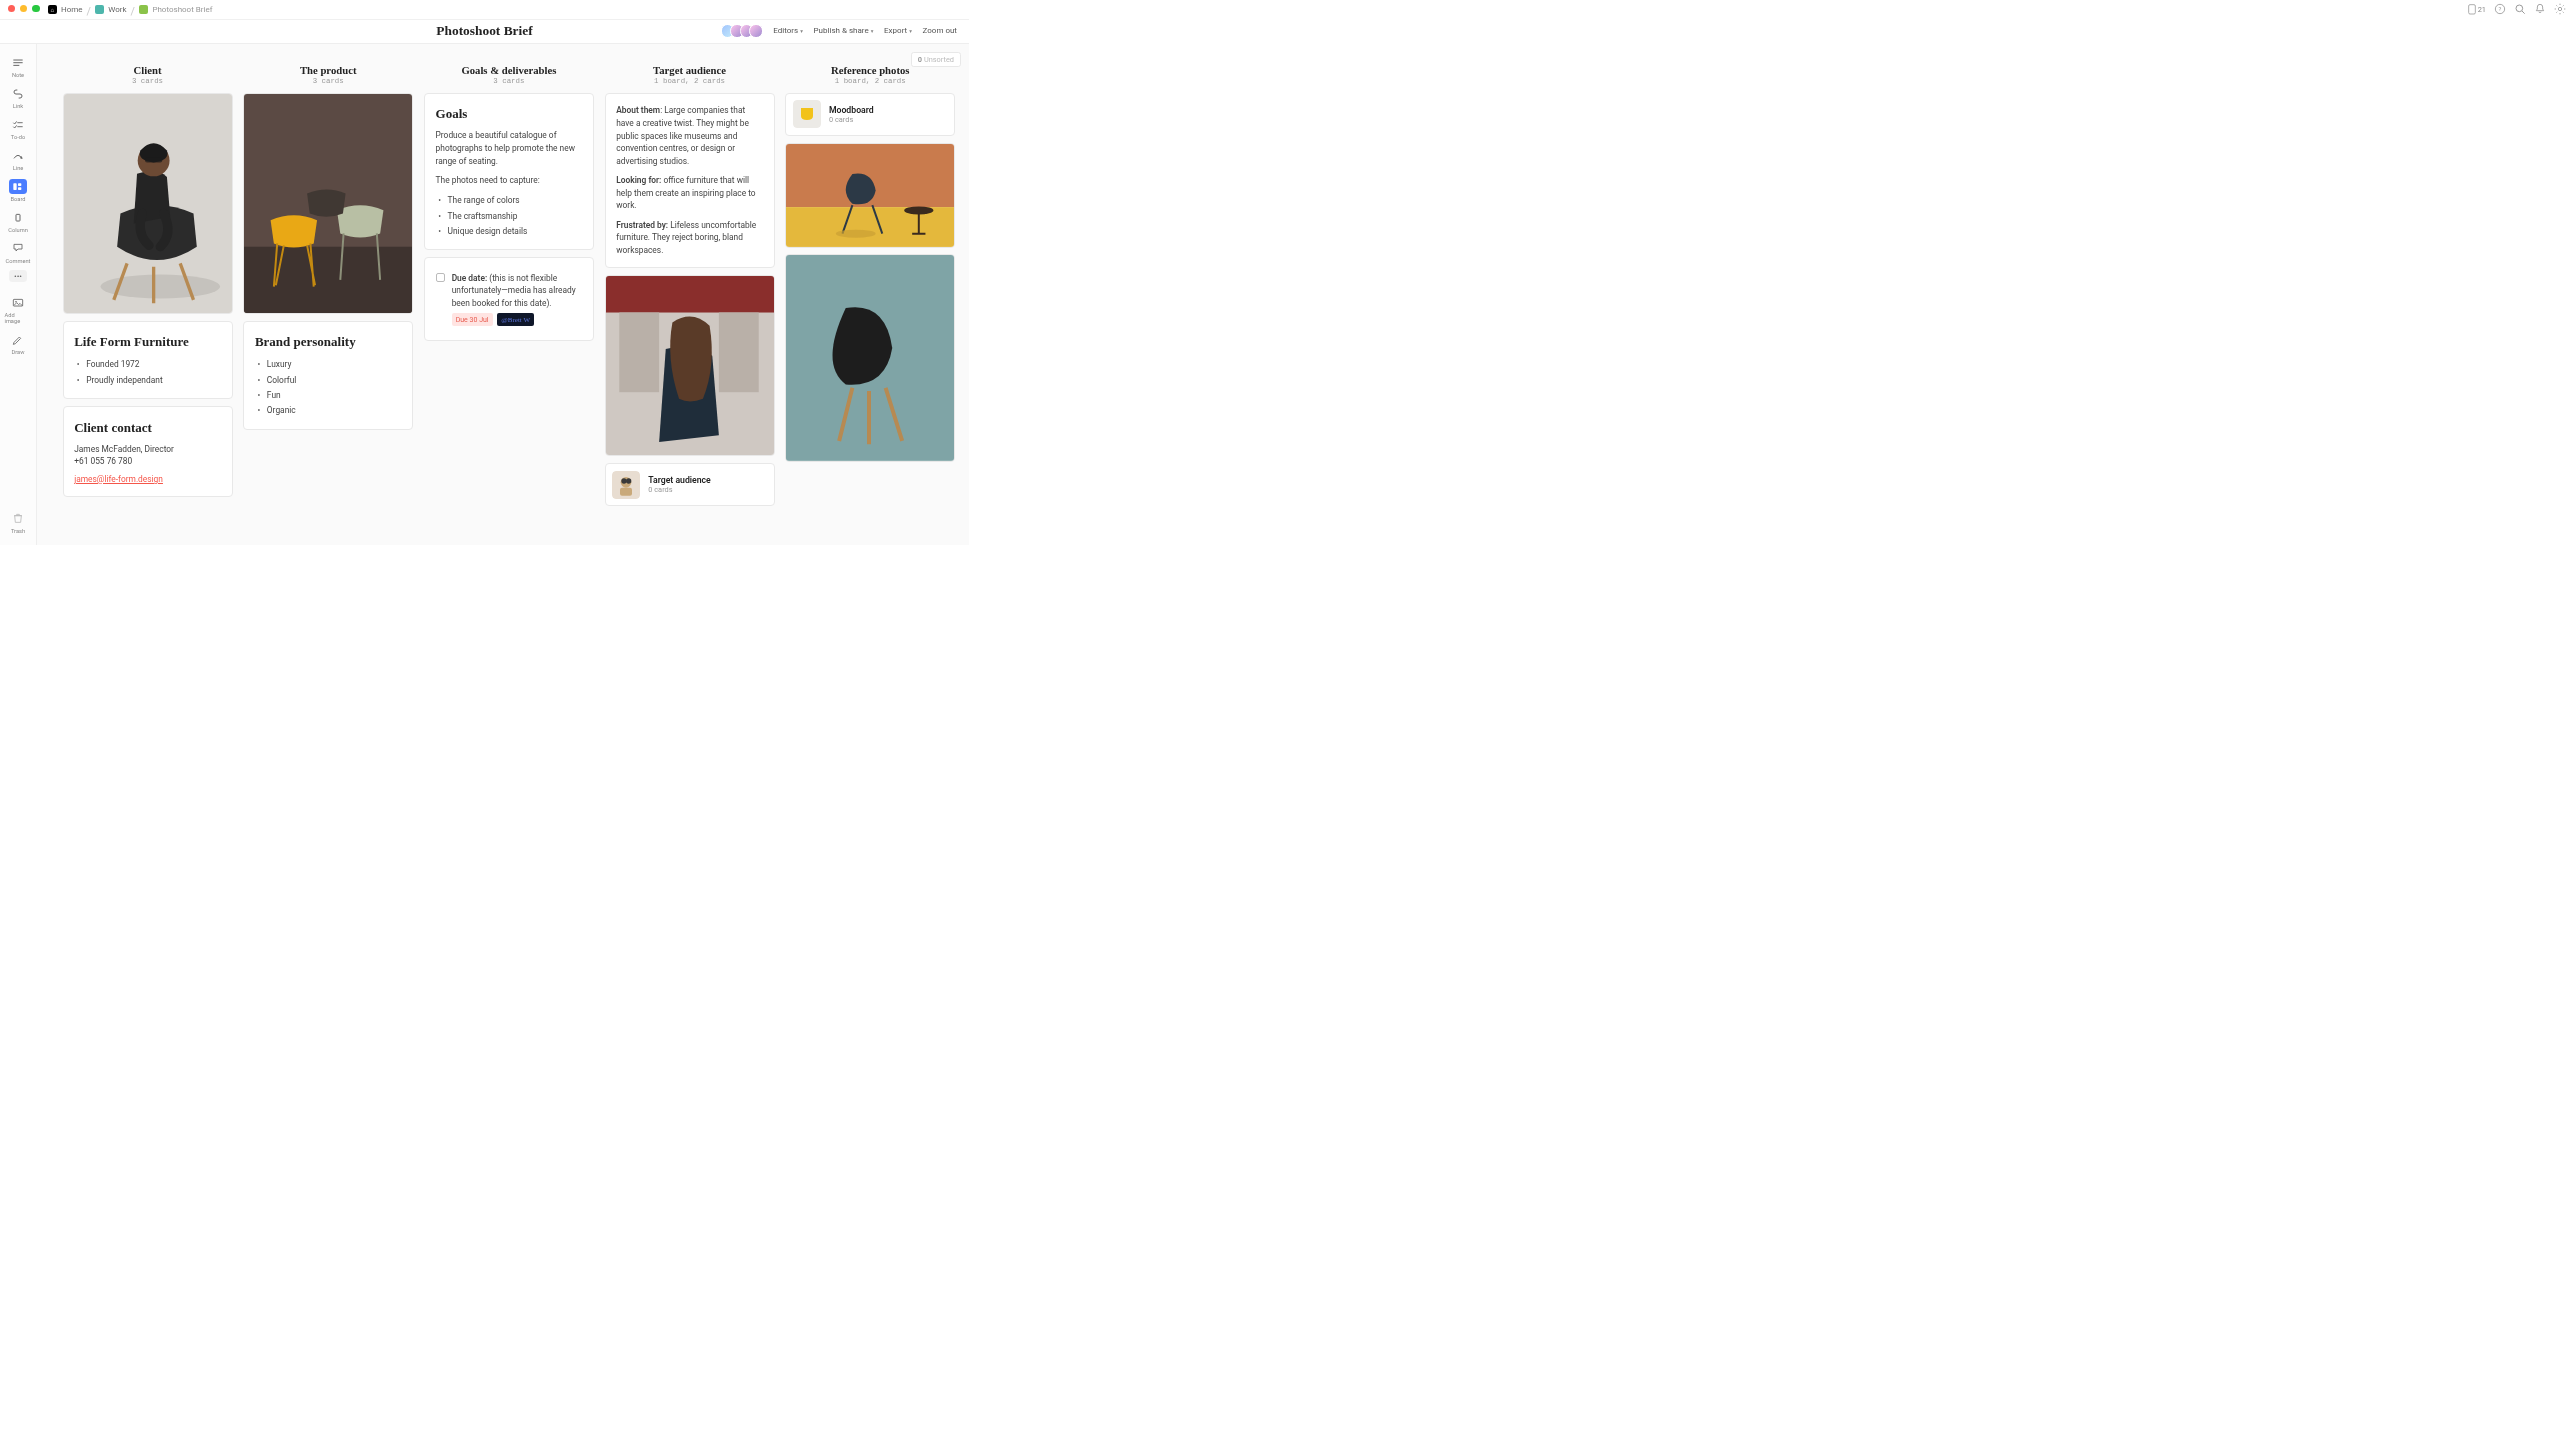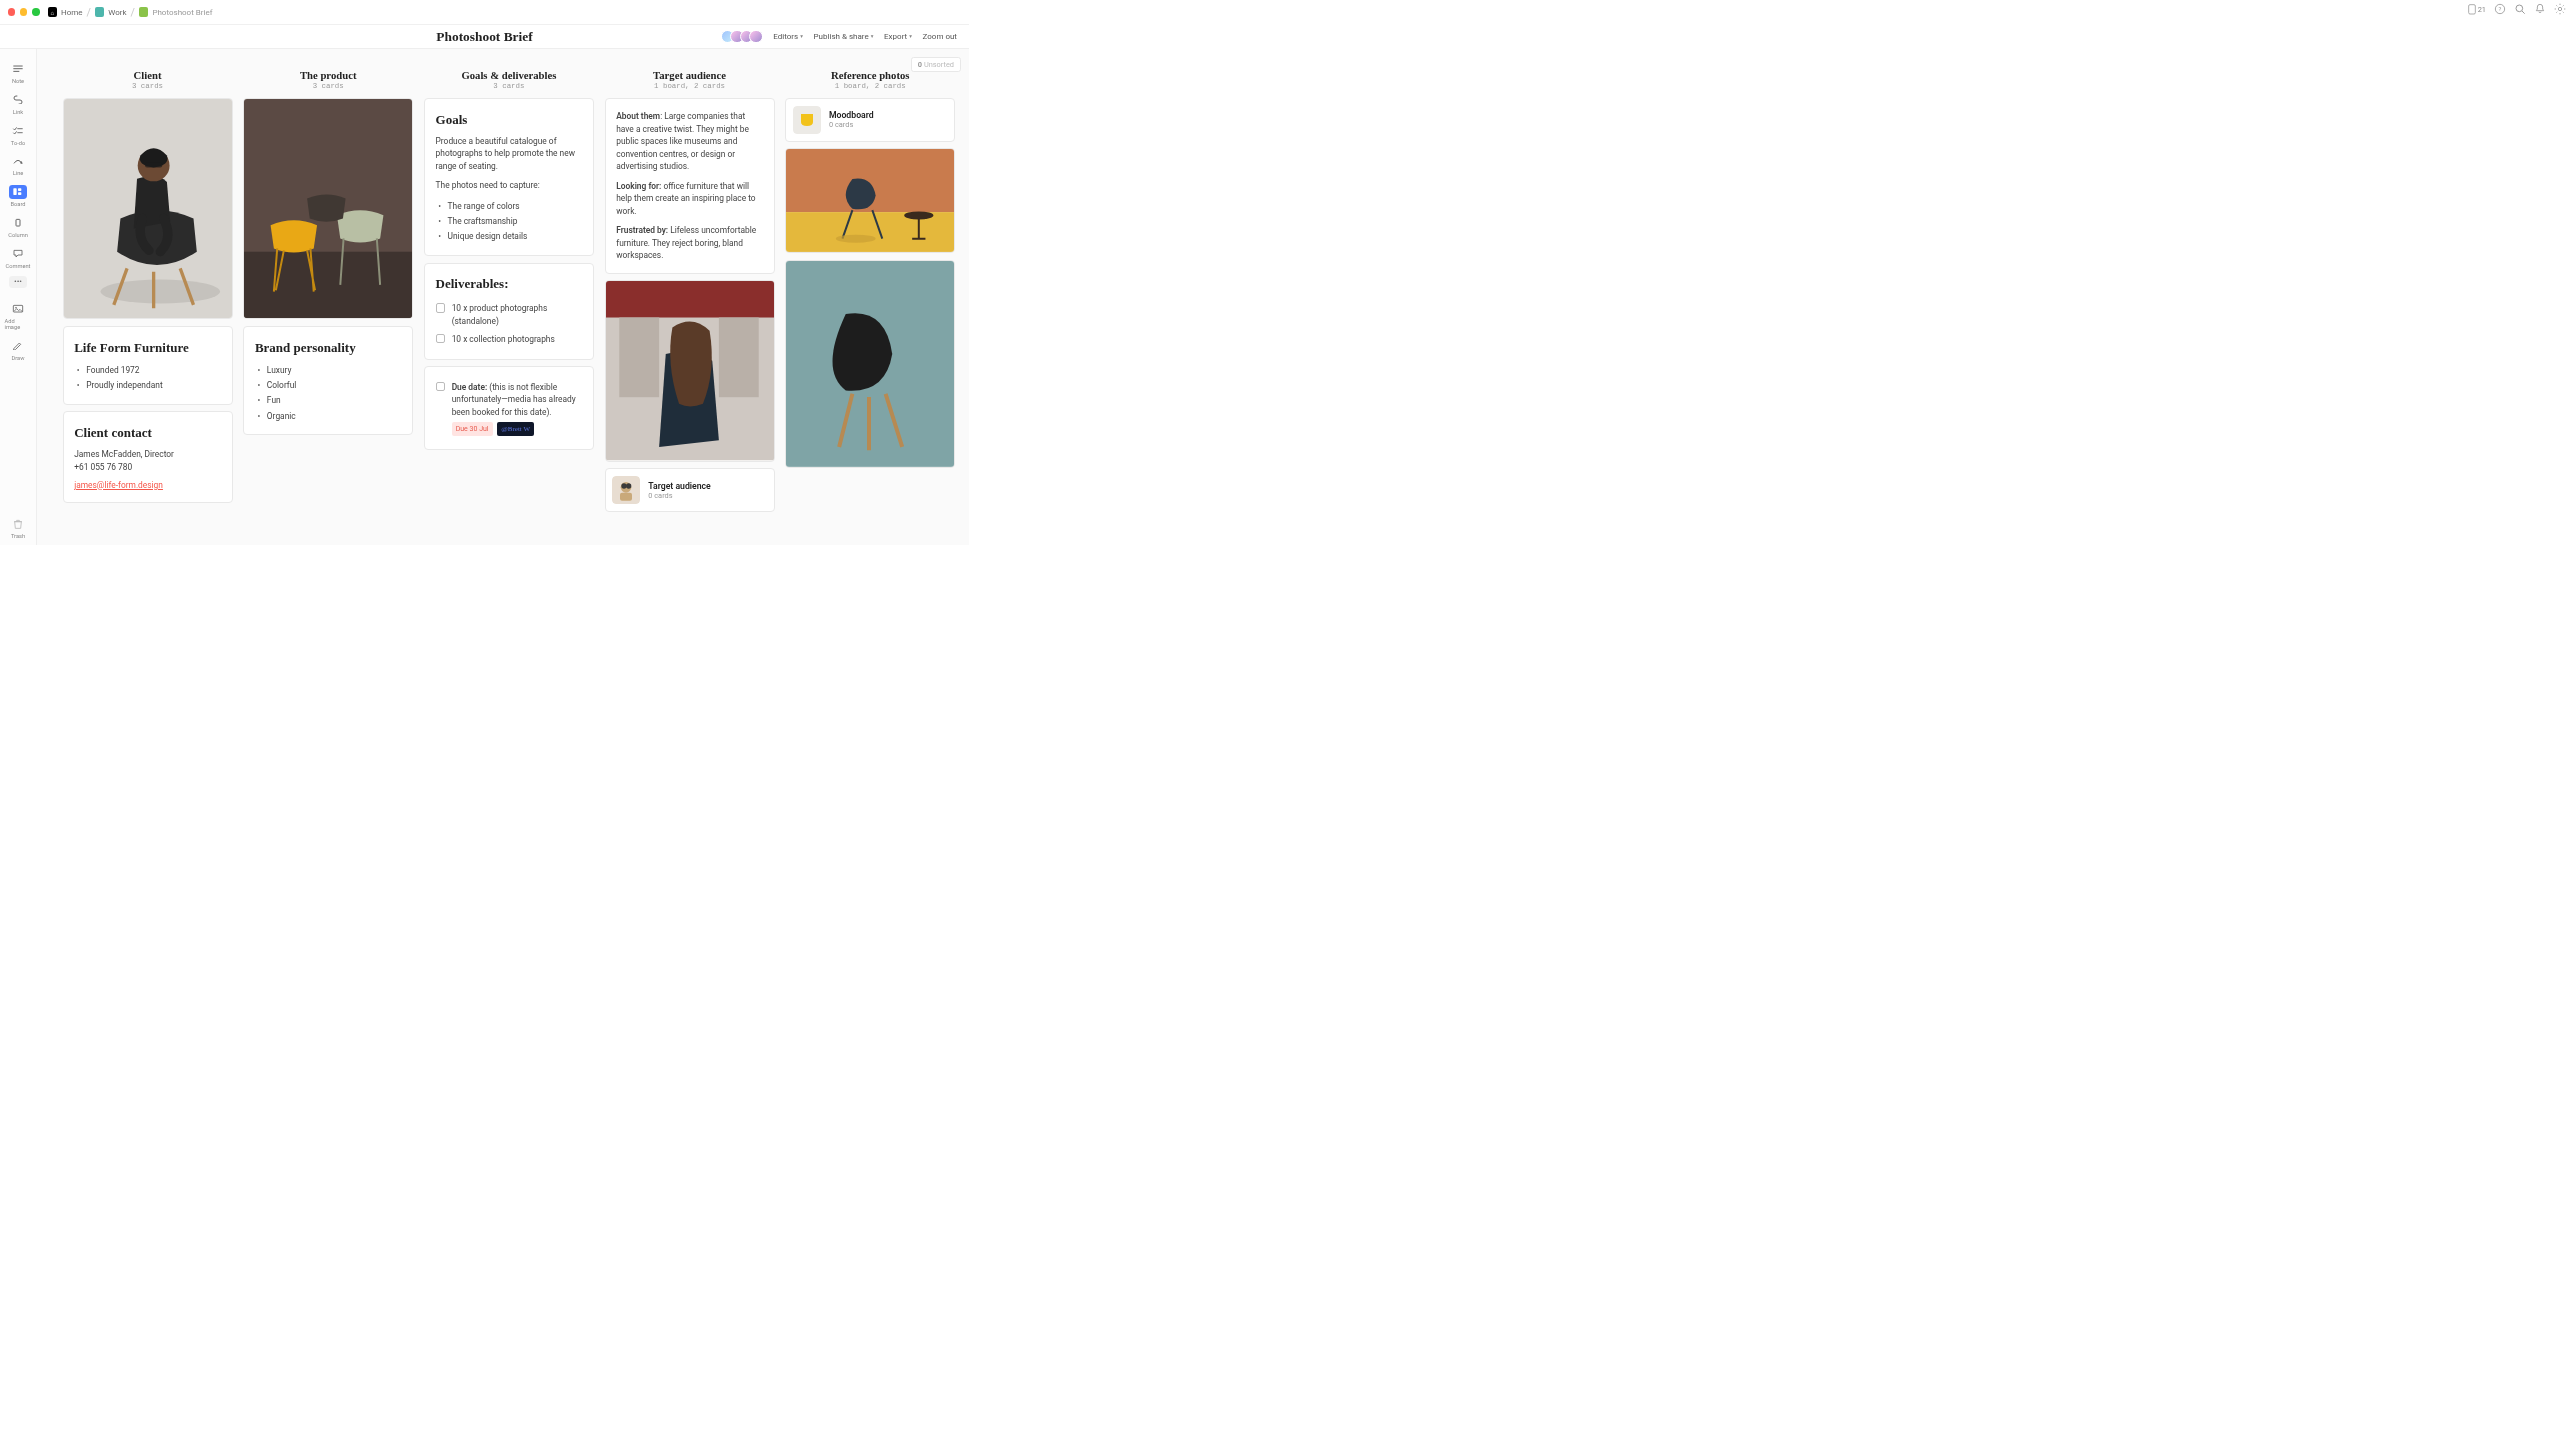--- a/index.html
+++ b/index.html
@@ -1,18 +1,18 @@
 <!DOCTYPE html>
 <html style="font-size:10.7px"><head>
 <meta charset="utf-8">
 <style>
 * { box-sizing: border-box; margin: 0; padding: 0; }
 body { font-family: -apple-system, BlinkMacSystemFont, "Segoe UI", Roboto, sans-serif; background: #fff; color: #333; width: 969px; height: 545px; overflow: hidden; }
 
-.window-chrome { height: 19.5px; display: flex; align-items: center; padding: 12px 8px; background: #fff; border-bottom: 0.7px solid #f0f0f0; }
+.window-chrome { height: 19.5px; display: flex; padding: 5px 8px; background: #fff; border-bottom: 0.7px solid #f0f0f0; }
 .traffic-lights { display: flex; gap: 4.7px; margin-right: 8px; }
 .traffic-light { width: 7.4px; height: 7.4px; border-radius: 50%; }
 .tl-red { background: #ff5f57; }
 .tl-yellow { background: #febc2e; }
 .tl-green { background: #28c840; }
 .bc-item { display: flex; align-items: center; gap: 4px; font-size: 8px; color: #666; }
 .bc-sep { color: #ccc; margin: 0 4px; }
 .bc-icon { width: 9.4px; height: 9.4px; border-radius: 2px; display: flex; align-items: center; justify-content: center; font-size: 6px; color: #fff; }
 .bc-icon-home { background: #000; }
 .bc-icon-work { background: #4db6ac; }
@@ -333,31 +333,20 @@
           <div class="h-serif">Goals</div>
           <div class="para">Produce a beautiful catalogue of photographs to help promote the new range of seating.</div>
           <div class="para">The photos need to capture:</div>
           <ul>
             <li>The range of colors</li>
             <li>The craftsmanship</li>
             <li>Unique design details</li>
           </ul>
         </div>
         <div class="card">
-          <div class="h-serif">Deliverables:</div>
-          <div class="todo-item">
-            <div class="checkbox"></div>
-            <div>10 x product photographs (standalone)</div>
-          </div>
-          <div class="todo-item">
-            <div class="checkbox"></div>
-            <div>10 x collection photographs</div>
-          </div>
-        </div>
-        <div class="card">
           <div class="todo-item">
             <div class="checkbox"></div>
             <div><span class="strong">Due date:</span><span> (this is not flexible unfortunately—media has already been booked for this date).</span>
               <div>
                 <span class="tag tag-due">Due 30 Jul</span>
                 <span class="tag tag-mention">@Brett W</span>
               </div>
             </div>
           </div>
         </div>

